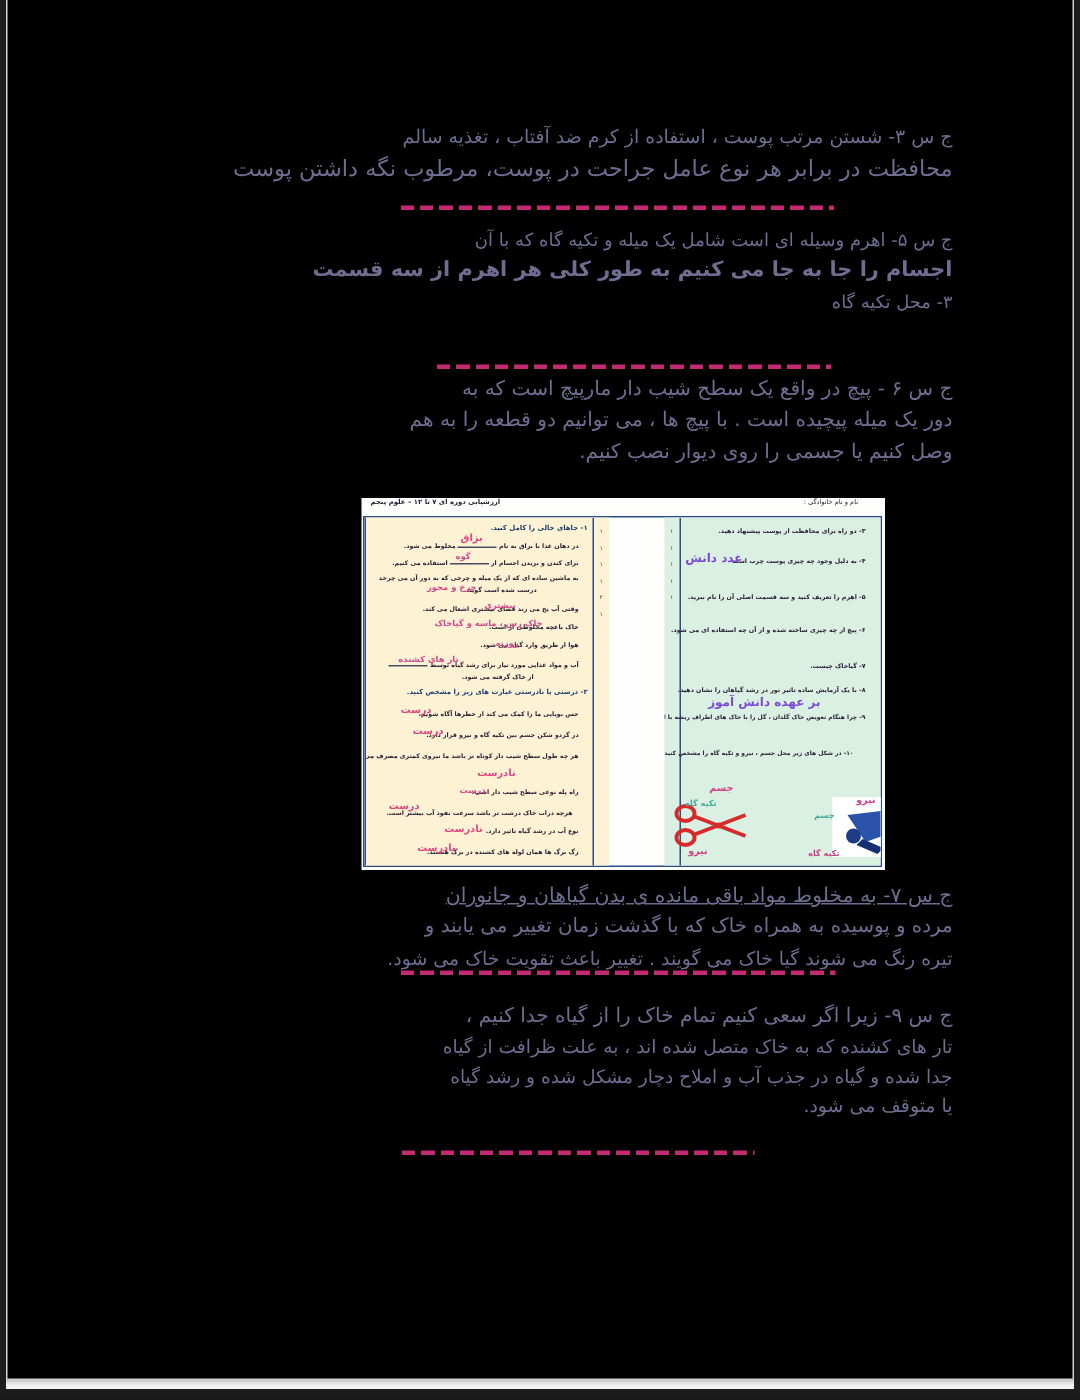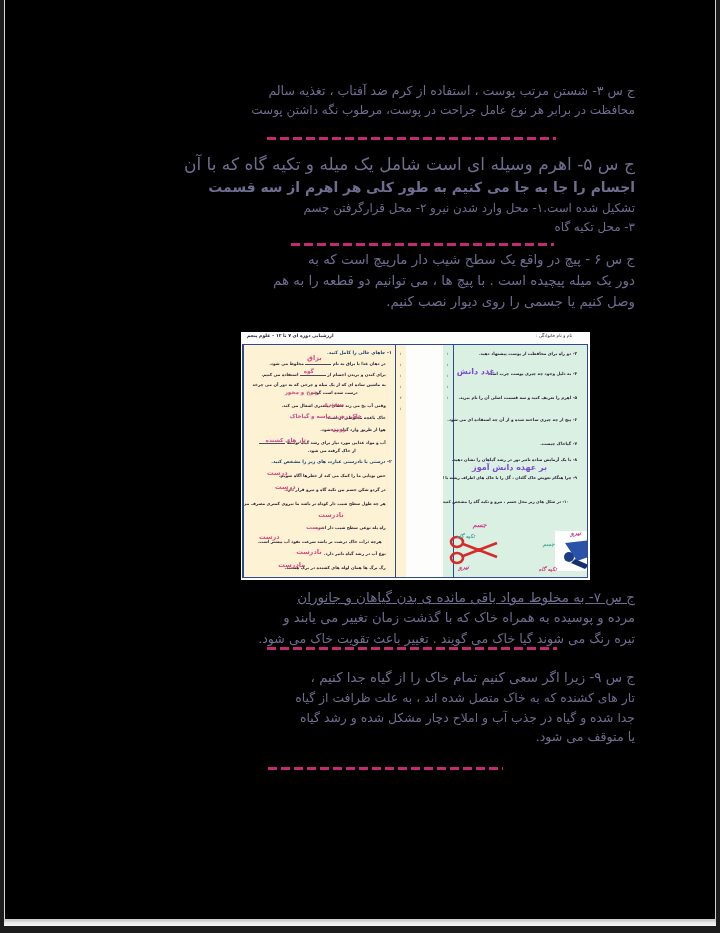--- a/index.html
+++ b/index.html
@@ -61,24 +61,24 @@
     letter-spacing: 0;
   }
   .answer-block p {
     margin: 0 0 2px 0;
     line-height: 1.42;
     white-space: nowrap;
   }
 
   .blk-q3 { left: 233px; top: 82px; width: 397px; font-size: 12.4px; }
   .blk-q3 p.l1 { font-size: 12.6px; }
-  .blk-q3 p.l2 { font-size: 12px; }
+  .blk-q3 p.l2 { font-size: 15px; }
 
   .blk-q5 { left: 233px; top: 152px; width: 397px; font-size: 13.6px; }
-  .blk-q5 p.l1 { font-size: 17px; }
+  .blk-q5 p.l1 { font-size: 12px; }
   .blk-q5 p.l2 { font-size: 13.9px; font-weight: 600; }
   .blk-q5 p.l3 { font-size: 11.9px; }
   .blk-q5 p.l4 { font-size: 11.9px; }
 
   .blk-q6 { left: 233px; top: 250px; width: 397px; font-size: 13.4px; }
 
   .blk-q7 { left: 233px; top: 588px; width: 397px; font-size: 13.2px; }
   .blk-q7 p.l1 { font-size: 13.6px; text-decoration: underline; }
   .blk-q7 p.l3 { font-size: 12.6px; }
 
@@ -217,42 +217,40 @@
     width: 62px;
     height: 40px;
     background: #ffffff;
   }
 
   .drawing-label {
     position: absolute;
     font-size: 6.4px;
     font-weight: 700;
     white-space: nowrap;
-    font-style: italic;
   }
   .lbl-magenta { color: #cf3f86; }
   .lbl-teal { color: #4aa89a; }
 </style>
 </head>
 <body>
 
 <div class="viewport">
 
   <div class="page-sheet">
 
     <div class="answer-block blk-q3">
       <p class="l1">ج س ۳- شستن مرتب پوست ، استفاده از کرم ضد آفتاب ، تغذیه سالم</p>
       <p class="l2">محافظت در برابر هر نوع عامل جراحت در پوست، مرطوب نگه داشتن پوست</p>
     </div>
     <div class="dash-rule dash-q3"></div>
 
     <div class="answer-block blk-q5">
       <p class="l1">ج س ۵- اهرم وسیله ای است شامل یک میله و تکیه گاه که با آن</p>
       <p class="l2">اجسام را جا به جا می کنیم به طور کلی هر اهرم از سه قسمت</p>
-      <p class="l3">تشکیل شده است.۱- محل وارد شدن نیرو  ۲- محل قرارگرفتن جسم</p>
       <p class="l4">۳- محل تکیه گاه</p>
     </div>
     <div class="dash-rule dash-q5"></div>
 
     <div class="answer-block blk-q6">
       <p class="l1">ج س ۶ -  پیچ در واقع یک سطح شیب دار مارپیچ است که به</p>
       <p class="l2">دور یک میله پیچیده است . با پیچ ها ، می توانیم دو قطعه را به هم</p>
       <p class="l3">وصل کنیم یا جسمی را روی دیوار نصب کنیم.</p>
     </div>
 

